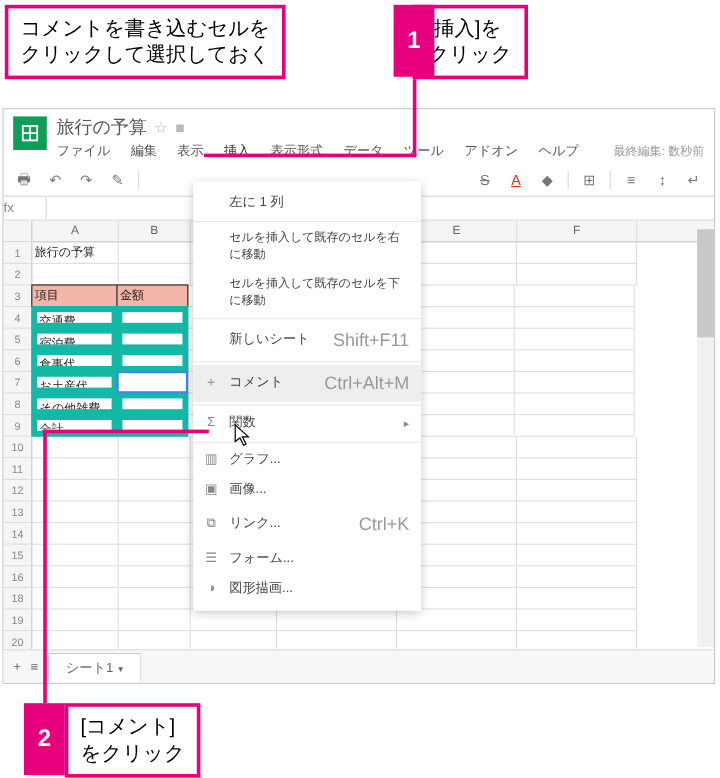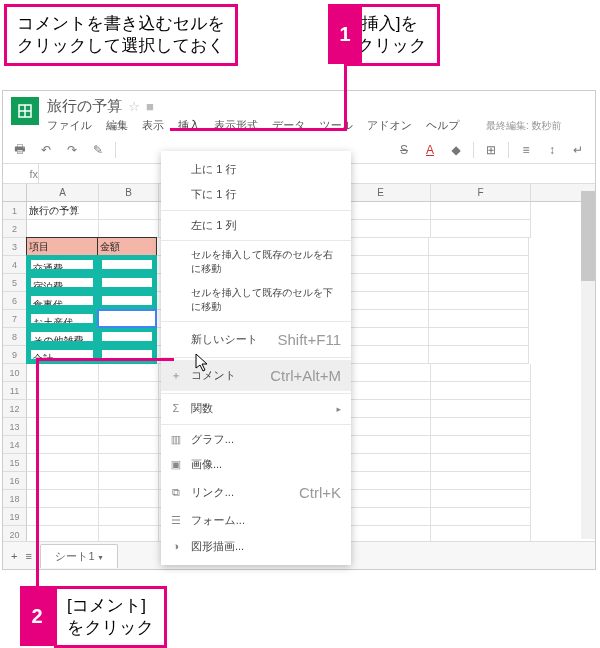--- a/index.html
+++ b/index.html
@@ -11,31 +11,31 @@
   
   .app-frame { position: absolute; top: 90px; left: 2px; width: 594px; height: 480px; border: 1px solid #ccc; background: #fff; }
   
   .header { display: flex; padding: 6px 8px 2px 8px; }
   .logo { width: 28px; height: 28px; background: #0f9d58; color: #fff; display: flex; align-items: center; justify-content: center; margin-right: 8px; font-size: 14px; }
   .logo svg { width: 18px; height: 18px; }
   .title-area { flex: 1; }
   .doc-title { font-size: 15px; color: #555; display: flex; align-items: center; gap: 6px; }
   .star-icon, .folder-icon { color: #bbb; font-size: 13px; }
   
-  .menubar { font-size: 11px; color: #555; padding: 2px 0; display: flex; gap: 14px; align-items: center; }
+  .menubar { font-size: 11px; color: #555; padding: 2px 0; display: flex; gap: 4px; align-items: center; justify-content: space-between; }
   .menubar span { cursor: pointer; }
   .menubar .active-menu { color: #333; }
   .last-edit { font-size: 10px; color: #999; margin-left: 12px; }
   
   .toolbar { display: flex; align-items: center; padding: 4px 8px; border-bottom: 1px solid #ddd; gap: 8px; color: #777; font-size: 12px; }
   .toolbar .sep { width: 1px; height: 16px; background: #ddd; }
   .toolbar-item { width: 18px; height: 18px; display: flex; align-items: center; justify-content: center; }
   
   .formula-bar { display: flex; align-items: center; border-bottom: 1px solid #ddd; height: 20px; font-size: 11px; color: #888; }
-  .fx { width: 36px; text-align: right; border-right: 1px solid #ddd; height: 100%; line-height: 20px; }
+  .fx { width: 36px; text-align: left; border-right: 1px solid #ddd; height: 100%; line-height: 20px; }
   
   .sheet-area { position: relative; overflow: hidden; height: 380px; }
   .col-headers { display: flex; background: #f5f5f5; border-bottom: 1px solid #ccc; height: 18px; font-size: 10px; color: #666; }
   .row-header { width: 24px; text-align: center; background: #f5f5f5; border-right: 1px solid #ccc; line-height: 18px; }
   .col-h { border-right: 1px solid #ddd; text-align: center; line-height: 18px; }
   .col-A { width: 72px; } .col-B { width: 60px; } .col-C { width: 72px; }
   .col-D { width: 100px; } .col-E { width: 100px; } .col-F { width: 100px; }
   
   .rows { position: relative; }
   .row { display: flex; height: 18px; font-size: 10px; color: #222; }
@@ -324,28 +324,20 @@
           <div class="cell col-D"></div>
           <div class="cell col-E"></div>
           <div class="cell col-F"></div>
         </div>
     </div>
   </div>
 
   <div class="dropdown-menu">
     <div class="menu-group">
       <div class="menu-item">
-          <span>上に 1 行</span>
-        </div>
-      <div class="menu-item">
-          <span>下に 1 行</span>
-        </div>
-    </div>
-    <div class="menu-group">
-      <div class="menu-item">
           <span>左に 1 列</span>
         </div>
     </div>
     <div class="menu-group">
       <div class="menu-item" style="font-size:10px;">
           <span>セルを挿入して既存のセルを右に移動</span>
         </div>
       <div class="menu-item" style="font-size:10px;">
           <span>セルを挿入して既存のセルを下に移動</span>
         </div>

